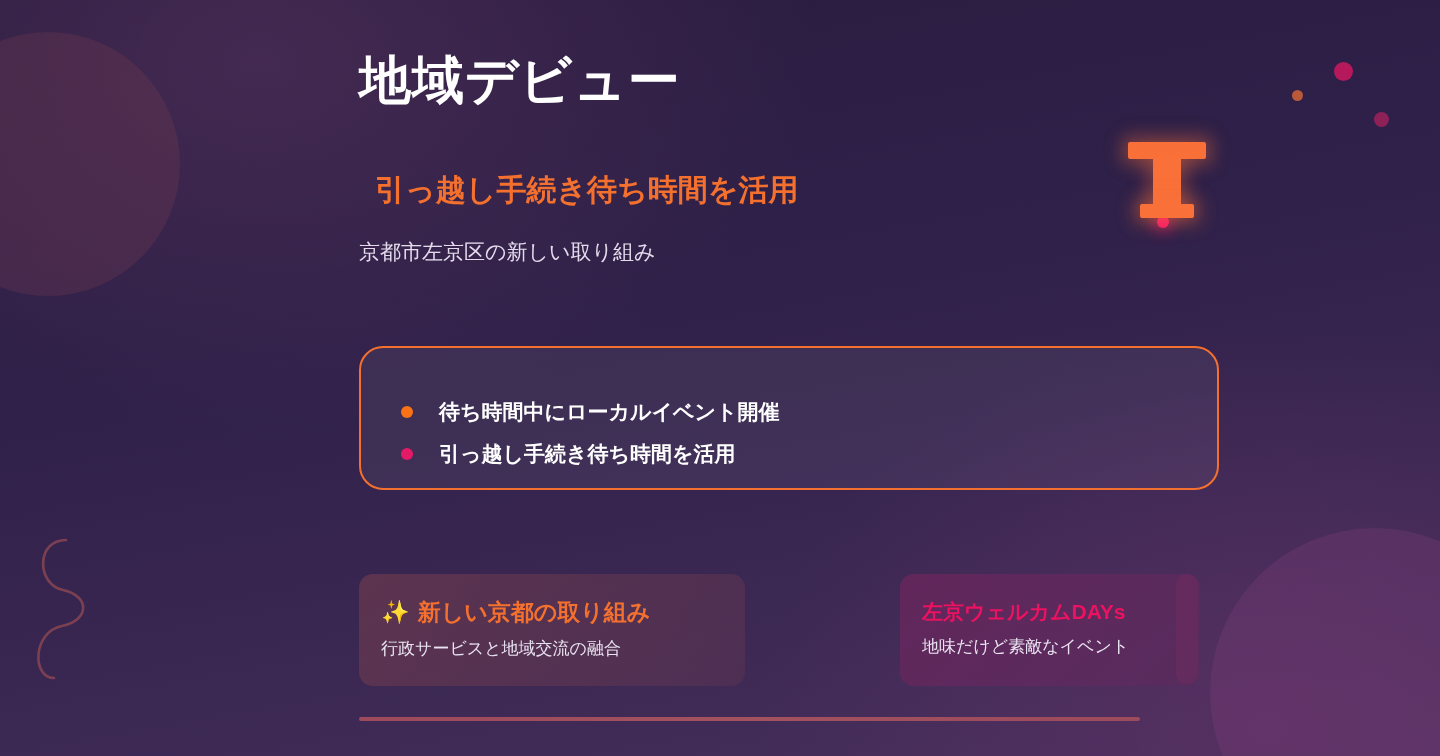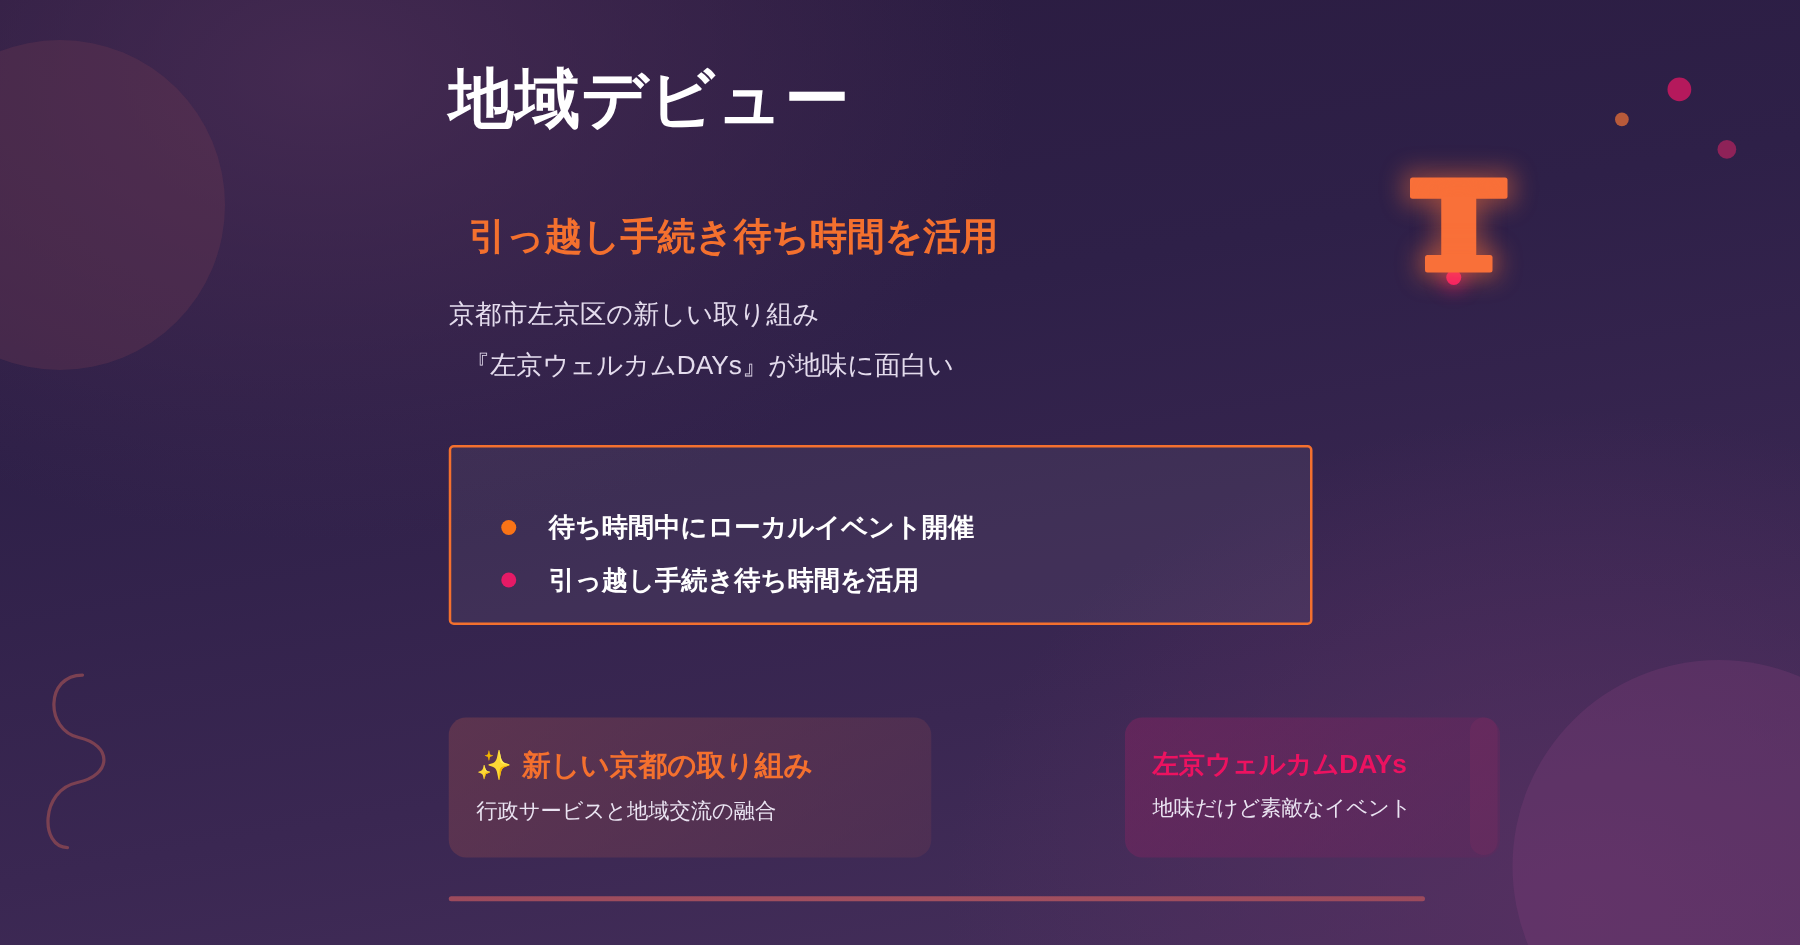--- a/index.html
+++ b/index.html
@@ -104,25 +104,25 @@
     font-size: 21px;
     font-weight: 400;
     color: #e4dced;
     line-height: 1.95;
   }
   .body-text .line { display: block; }
   .body-text .line.indent { padding-left: 12px; }
 
   
   .highlight-box {
-    position: absolute; left: 0; top: 356px;
-    width: 691px; height: 144px;
+    position: absolute; left: 0; top: 346px;
+    width: 860px; height: 144px;
     box-sizing: border-box;
     border: 2px solid #f4702e;
-    border-radius: 4px;
+    border-radius: 24px;
     background: rgba(255,255,255,0.055);
   }
   .bullets {
     list-style: none;
     margin: 0;
     padding: 43px 0 0 40px;
   }
   .bullets li {
     display: flex;
     align-items: center;
@@ -209,21 +209,20 @@
   </div>
 
   <div class="content">
 
     <h1 class="title">地域デビュー</h1>
 
     <h2 class="subtitle">引っ越し手続き待ち時間を活用</h2>
 
     <p class="body-text">
       <span class="line">京都市左京区の新しい取り組み</span>
-      <span class="line indent">『左京ウェルカムDAYs』が地味に面白い</span>
     </p>
 
     <div class="highlight-box">
       <ul class="bullets">
         <li>
           <span class="bullet-dot dot-a"></span>
           <span>待ち時間中にローカルイベント開催</span>
         </li>
         <li>
           <span class="bullet-dot dot-b"></span>

